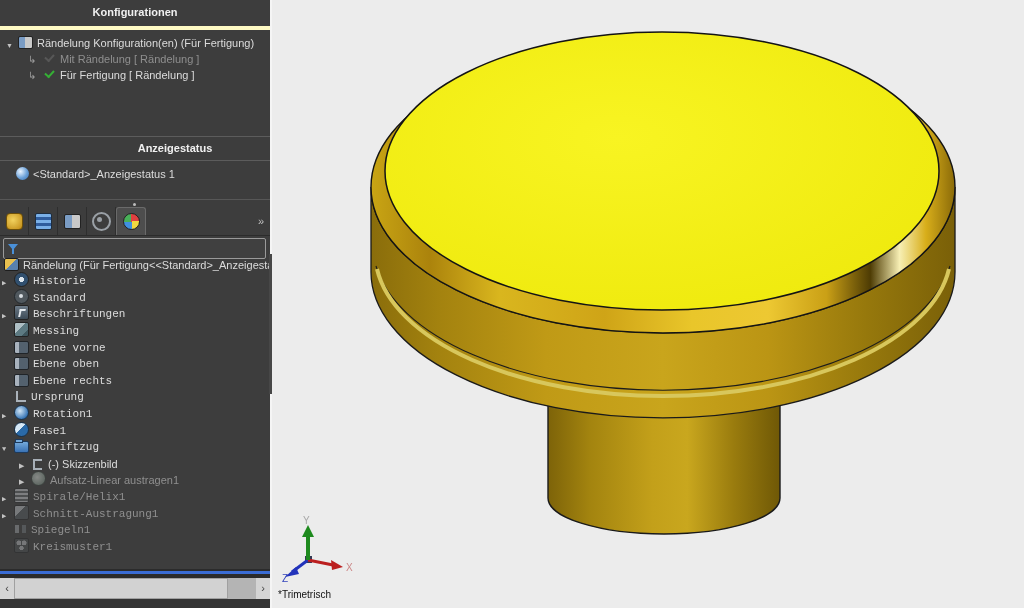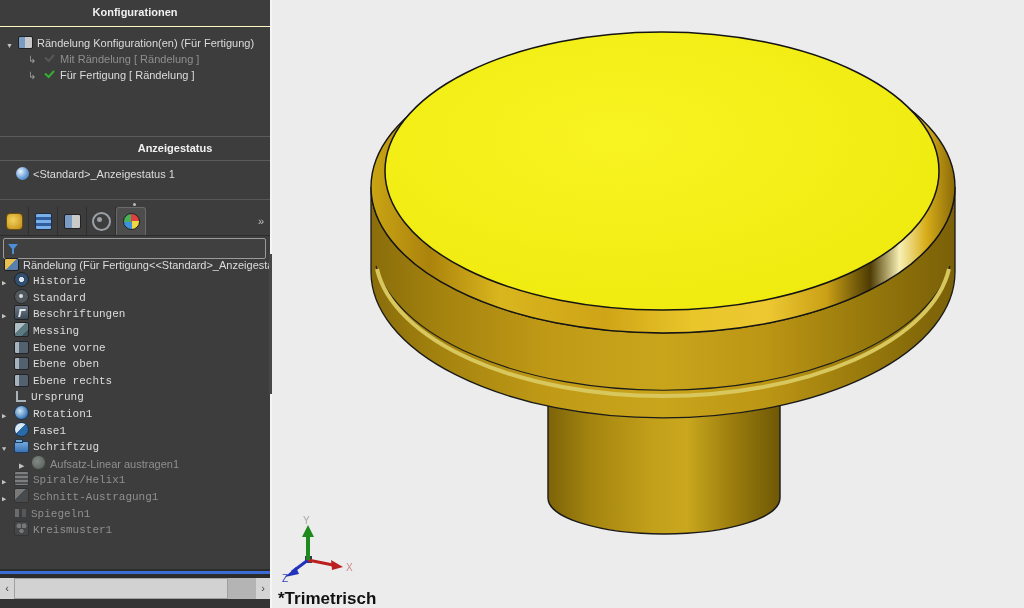--- a/index.html
+++ b/index.html
@@ -4,21 +4,21 @@
 <style>
   html,body{margin:0;padding:0;background:#888;}
   .stage{position:relative;width:1024px;height:608px;overflow:hidden;
          font-family:"Liberation Sans",sans-serif;background:#ececec;}
 
   
   .panel{position:absolute;left:0;top:0;width:270px;height:608px;background:#3d3d3d;color:#dcdcdc;}
   .seam{position:absolute;left:270px;top:0;width:2px;height:608px;background:#f5f5f5;}
   .hdr{position:absolute;left:0;width:270px;text-align:center;font-size:11px;font-weight:bold;
        color:#f0f0f0;line-height:24px;}
-  .hdr1{top:0;height:26px;border-bottom:1px solid #fef9c3;}
+  .hdr1{top:0;height:26px;border-bottom:4px solid #fef9c3;}
   .hdr2{top:136;height:23px;}
   .hdr2w{position:absolute;top:136px;left:0;width:270px;height:23px;
          border-top:1px solid #5c5c5c;border-bottom:1px solid #5c5c5c;}
   .cfgrows{position:absolute;top:33px;left:0;width:270px;}
   .anzrow-wrap{position:absolute;top:164px;left:0;width:270px;}
 
   .row{display:flex;align-items:flex-end;height:16px;font-size:11px;white-space:nowrap;}
   .trow{height:16.6px;}
   .pre{flex:0 0 12px;font-size:7px;color:#c2c2c2;text-align:left;}
   .pre.branch{flex-basis:15px;font-size:10px;color:#9a9a9a;padding-left:2px;}
@@ -107,21 +107,21 @@
   .hscroll{position:absolute;top:578px;left:0;width:270px;height:21px;background:#b4b4b4;display:flex;align-items:stretch;}
   .sbtn{width:14px;background:#d4d4d4;color:#444;font-size:11px;line-height:21px;text-align:center;}
   .sthumb{width:212px;background:#d2d2d2;border:1px solid #a0a0a0;}
   .strack{flex:1;}
   .bstrip{position:absolute;top:599px;left:0;width:270px;height:9px;background:#343434;}
   .vthumb{position:absolute;left:269px;top:254px;width:9px;height:140px;background:#474747;}
   .vthumb .dot{position:absolute;left:3px;top:30px;width:3px;height:3px;background:#cfcfcf;border-radius:50%;}
 
   
   .viewport{position:absolute;left:272px;top:0;width:752px;height:608px;background:#ececec;}
-  .viewlabel{position:absolute;left:6px;top:589px;font-size:17px;font-weight:700;color:#111;}
+  .viewlabel{position:absolute;left:6px;top:589px;font-size:10px;font-weight:400;color:#111;}
 </style>
 </head>
 <body>
 
 <div class="stage">
 
   <div class="panel">
 
     <div class="hdr hdr1">Konfigurationen</div>
     <div class="cfgrows" id="cfg-rows">
@@ -235,20 +235,25 @@
   </div>
         <div class="row trow ind1 normal">
     <span class="arrow"></span>
     <span class="ti i-fase"></span>
     <span class="lbl">Fase1</span>
   </div>
         <div class="row trow ind1 normal">
     <span class="arrow">▼</span>
     <span class="ti i-folder"></span>
     <span class="lbl">Schriftzug</span>
+  </div>
+        <div class="row trow ind2 normal">
+    <span class="arrow">▶</span>
+    <span class="ti i-sketch"></span>
+    <span class="lbl">(-) Skizzenbild</span>
   </div>
         <div class="row trow ind2 suppressed">
     <span class="arrow">▶</span>
     <span class="ti i-aufsatz"></span>
     <span class="lbl">Aufsatz-Linear austragen1</span>
   </div>
         <div class="row trow ind1 suppressed">
     <span class="arrow">▶</span>
     <span class="ti i-spirale"></span>
     <span class="lbl">Spirale/Helix1</span>

